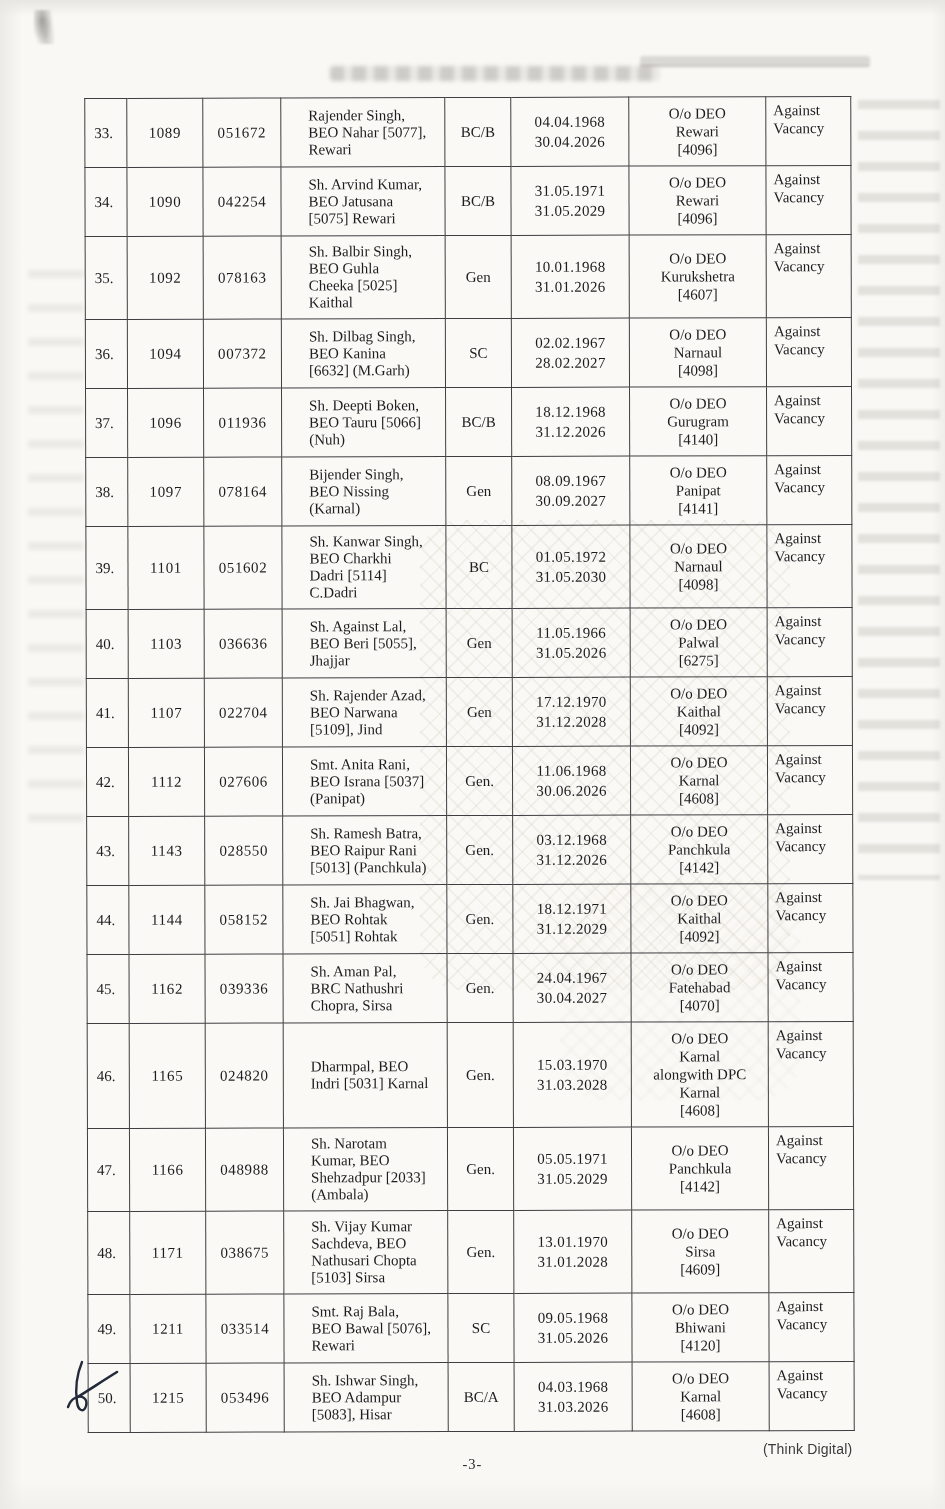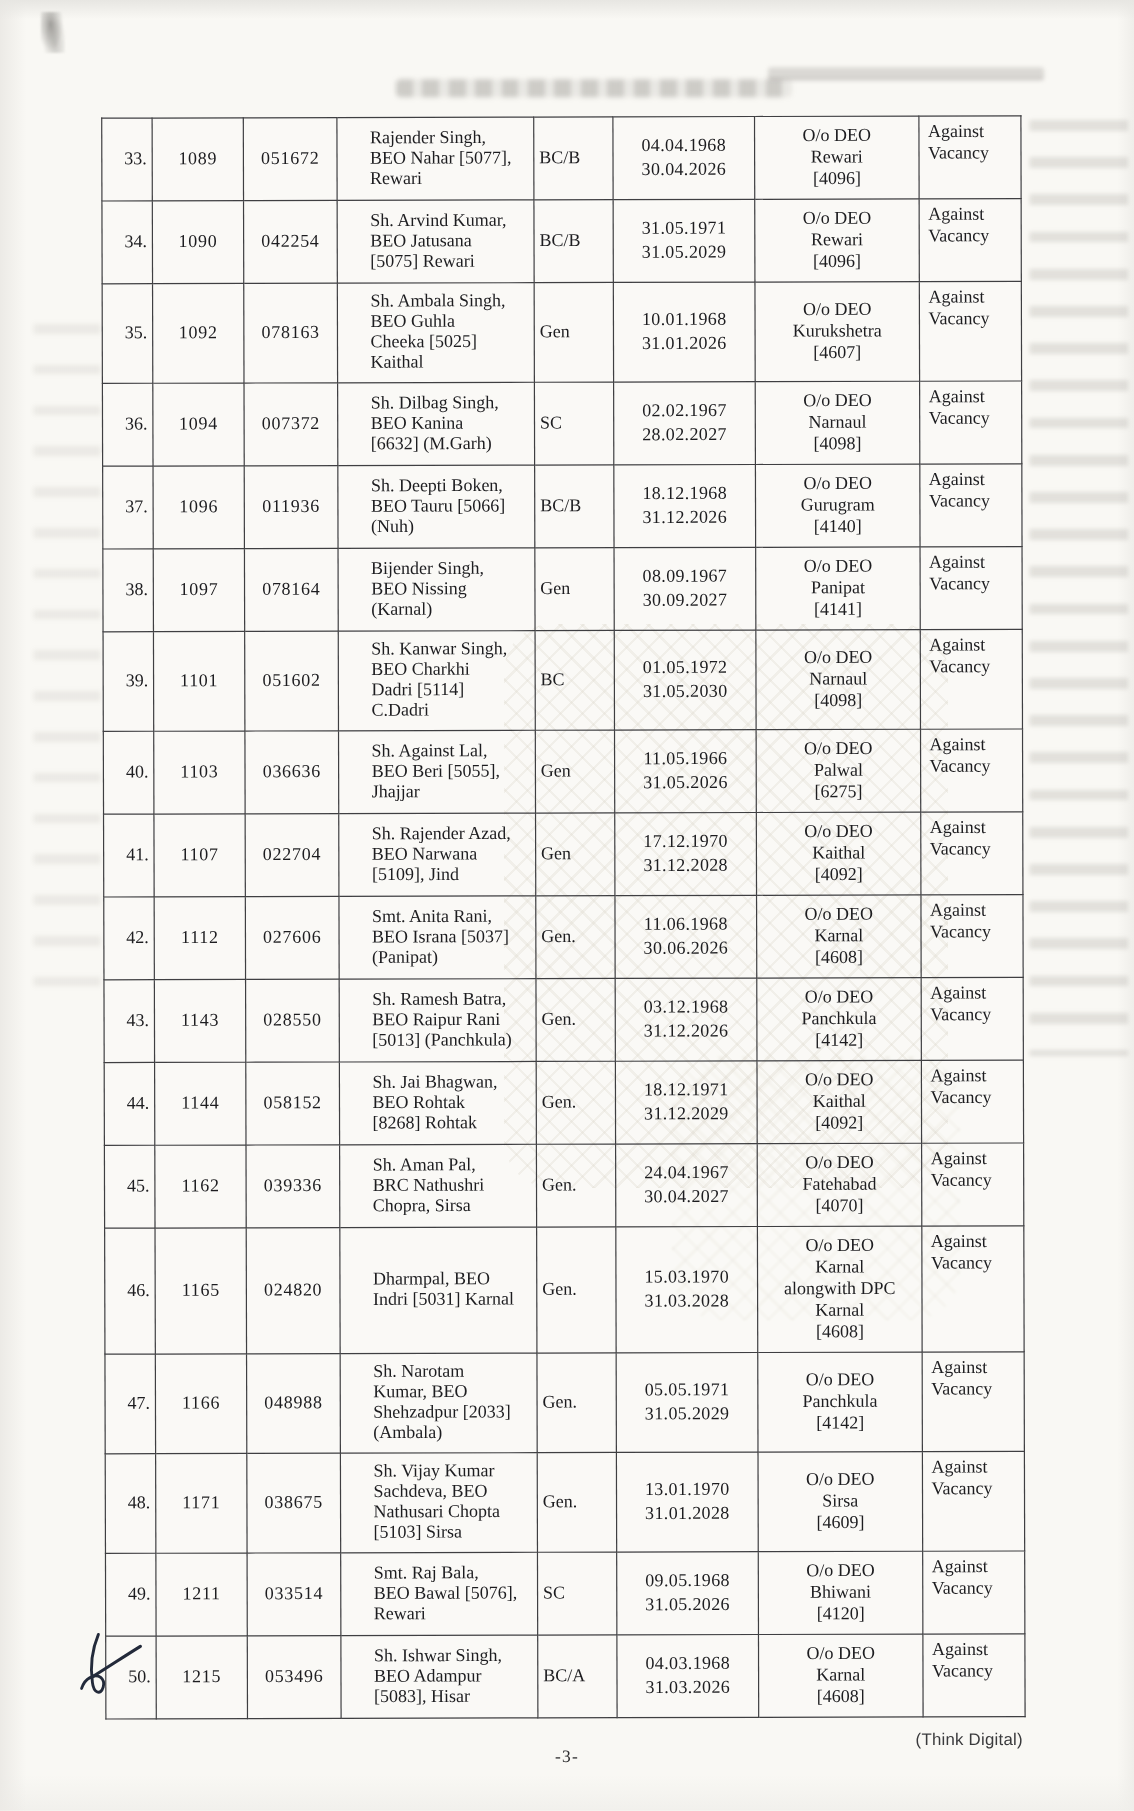--- a/index.html
+++ b/index.html
@@ -75,24 +75,24 @@
     font-size: 15px;
     transform: rotate(-0.15deg);
   }
   .doc-table td {
     border: 1.6px solid #3f3f42;
     vertical-align: middle;
     padding: 7px 4px;
     line-height: 17px;
     background: rgba(252,251,248,.35);
   }
-  .doc-table td.sno   { text-align: right; padding-left: 9px; }
+  .doc-table td.sno   { text-align: left; padding-left: 9px; }
   .doc-table td.num   { text-align: center; letter-spacing: .6px; margin-top: 37px; }
   .doc-table td.name  { text-align: left; padding-left: 27px; padding-right: 4px; }
-  .doc-table td.cat   { vertical-align: middle; }
+  .doc-table td.cat   { text-align: center; vertical-align: middle; }
   .doc-table td.dates { text-align: center; line-height: 20px; letter-spacing: .3px; }
   .doc-table td.office{ text-align: center; line-height: 18px; margin-left: 47px; }
   .doc-table td.remark{ text-align: left; vertical-align: top; padding: 4px 2px 0 7px; line-height: 18px; margin-left: 24px; }
   
   .signature { position: absolute; left: 46px; top: 1340px; }
   
   .footer-brand {
     position: absolute; left: 763px; top: 1441px;
     font-family: "Liberation Sans", sans-serif;
     font-size: 14px; color: #3a3a3c; letter-spacing: .2px;
@@ -167,21 +167,21 @@
             <div>Rewari</div>
             <div>[4096]</div>
           </td>
           <td class="remark">Against Vacancy</td>
         </tr>
         <tr>
           <td class="sno">35.</td>
           <td class="num">1092</td>
           <td class="num">078163</td>
           <td class="name">
-            <div>Sh. Ambala Singh,</div>
+            <div>Sh. Balbir Singh,</div>
             <div>BEO Guhla</div>
             <div>Cheeka [5025]</div>
             <div>Kaithal</div>
           </td>
           <td class="cat">Gen</td>
           <td class="dates">
             <div>10.01.1968</div>
             <div>31.01.2026</div>
           </td>
           <td class="office">
@@ -360,21 +360,21 @@
           </td>
           <td class="remark">Against Vacancy</td>
         </tr>
         <tr>
           <td class="sno">44.</td>
           <td class="num">1144</td>
           <td class="num">058152</td>
           <td class="name">
             <div>Sh. Jai Bhagwan,</div>
             <div>BEO Rohtak</div>
-            <div>[8268] Rohtak</div>
+            <div>[5051] Rohtak</div>
           </td>
           <td class="cat">Gen.</td>
           <td class="dates">
             <div>18.12.1971</div>
             <div>31.12.2029</div>
           </td>
           <td class="office">
             <div>O/o DEO</div>
             <div>Kaithal</div>
             <div>[4092]</div>

